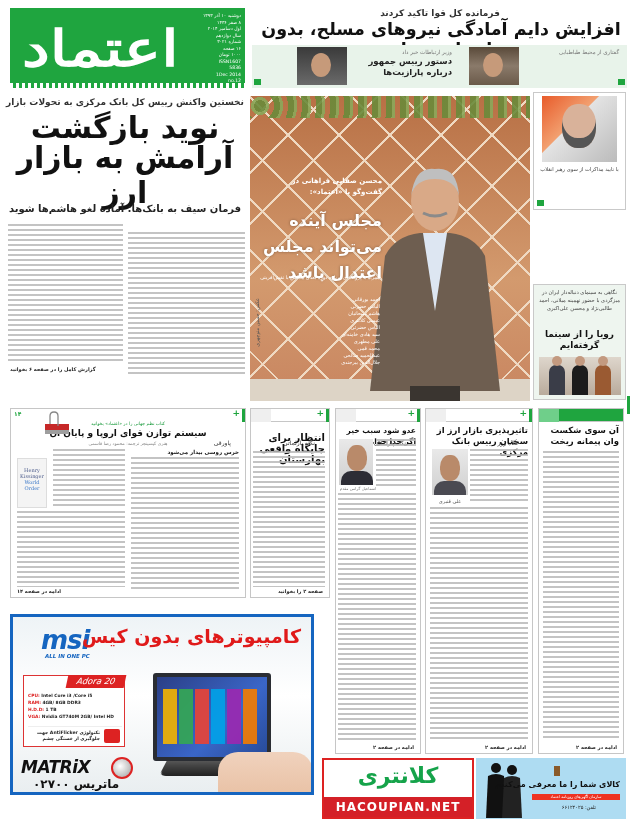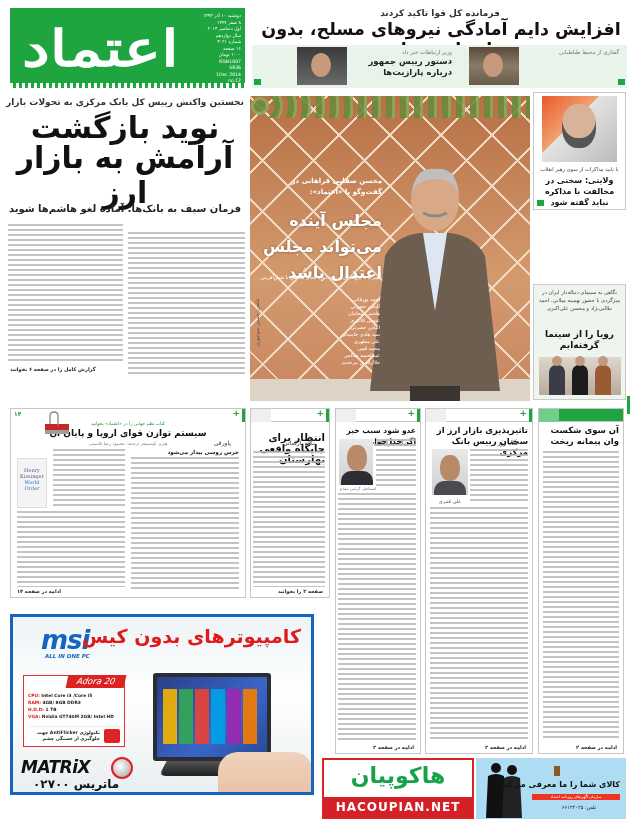--- a/index.html
+++ b/index.html
@@ -216,21 +216,20 @@
 <div id="photo-credit" class="abs">
   <div id="photo-credit-text">عکس: حسین منوچهری</div>
 </div>
 
 <div id="right-col" class="abs">
   <div id="rbox1" class="rbox">
     <div class="pic">
         <div class="face"></div>
       </div>
     <div class="rkicker abs" style="left:2px; right:2px; top:72px;">با تایید مذاکرات از سوی رهبر انقلاب</div>
-    <div class="rtitle abs" style="left:2px; right:2px; top:82px;">ولایتی: سخنی در مخالفت با مذاکره نباید گفته شود</div>
     <span class="tinybox abs" style="left:3px; bottom:3px;"></span>
   </div>
   <div id="rbox3" class="rbox">
     <div class="rkicker abs" style="left:3px; right:3px; top:3px;">نگاهی به سینمای دنباله‌دار ایران در میزگردی با حضور تهمینه میلانی، احمد طالبی‌نژاد و محسن علی‌اکبری</div>
     <div class="rtitle abs" style="left:2px; right:2px; top:44px; font-size:9px;">رویا را از سینما گرفته‌ایم</div>
     <div class="pic">
       <div class="person" style="left:10px; background:#3a3d48;"></div>
       <div class="person" style="left:33px; background:#1c1c1c;"></div>
       <div class="person" style="left:56px; background:#9a5a32;"></div>
     </div>
@@ -346,21 +345,21 @@
     </div>
   <div id="monitor-base"></div>
   <div id="hands"></div>
   <div id="matrix-logo">MATRiX</div>
   <div id="matrix-globe"></div>
   <div id="matrix-fa">ماتریس ۰۲۷۰۰</div>
   <div id="matrix-url">WWW.MATRIS.CO.IR</div>
 </div>
 
 <div id="ad-hacoupian" class="abs">
-  <div id="hac-fa">هاکوپیان</div>
+  <div id="hac-fa">کلانتری</div>
   <div id="hac-en">HACOUPIAN.NET</div>
 </div>
 
 <div id="ad-etemad" class="abs">
   <svg id="ad-men" viewBox="0 0 40 58">
     <circle cx="12" cy="8" r="5" fill="#111"></circle>
     <path d="M4 16 Q12 12 20 16 L22 58 L2 58 Z" fill="#111"></path>
     <circle cx="28" cy="10" r="5" fill="#111"></circle>
     <path d="M20 18 Q28 14 36 18 L38 58 L18 58 Z" fill="#222"></path>
   </svg>

